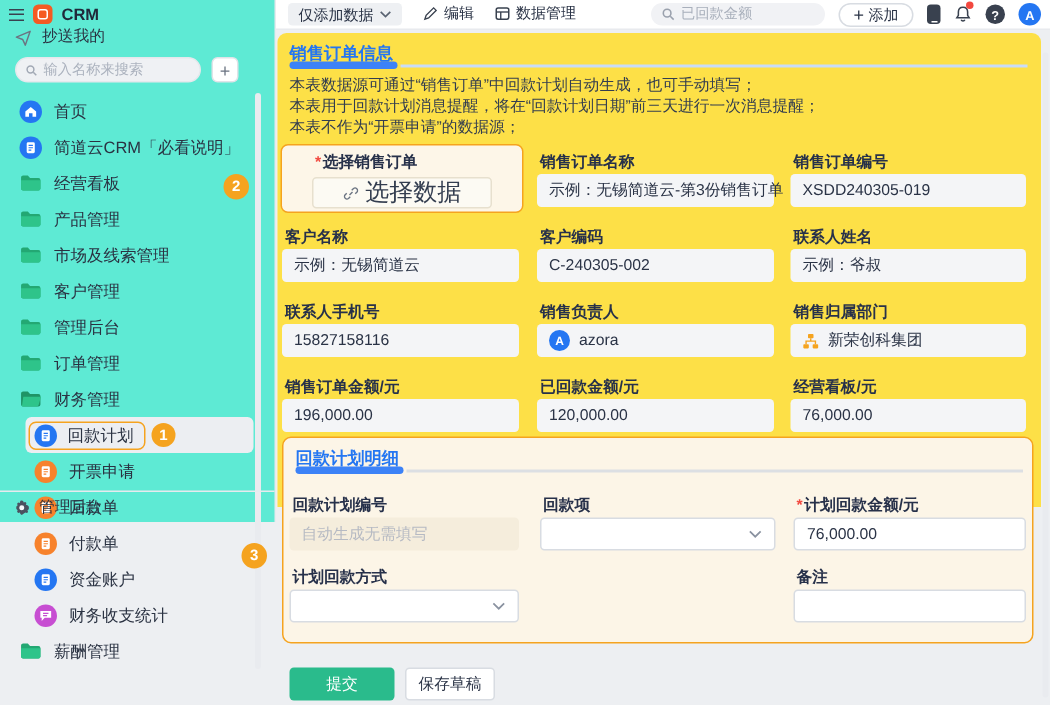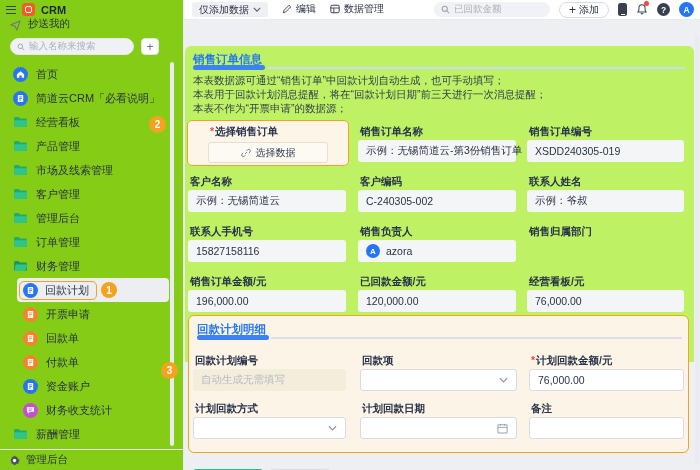--- a/index.html
+++ b/index.html
@@ -23,21 +23,21 @@
   .phone-ic{width:9px;height:13px;background:#39414F;border-radius:2.5px;position:relative}
   .phone-ic:after{content:"";position:absolute;left:2.5px;bottom:1.5px;width:4px;height:1px;background:#fff}
   .bell-wrap{position:relative}
   .red-dot{position:absolute;right:-1px;top:-2px;width:5px;height:5px;border-radius:50%;background:#F2483F}
   .help-ic{width:13px;height:13px;border-radius:50%;background:#39414F;color:#fff;font-size:8.5px;
            font-weight:bold;display:flex;align-items:center;justify-content:center}
   .avatar{width:15px;height:15px;border-radius:50%;background:#2476F2;color:#fff;font-size:8.5px;
           font-weight:bold;display:flex;align-items:center;justify-content:center}
 
   
-  .leftcol{position:absolute;left:0;top:0;width:184px;height:470px;background:#84cc16;
+  .leftcol{position:absolute;left:0;top:0;width:184px;height:348px;background:#5eead4;
            border-right:1px solid #E8EAEE;z-index:3}
   .brand-row{position:absolute;left:6px;top:3px;display:flex;align-items:center;gap:6px}
   .burger{width:10px;height:8px;border-top:1.4px solid #39414F;border-bottom:1.4px solid #39414F;
           position:relative}
   .burger:after{content:"";position:absolute;left:0;top:2.3px;width:10px;height:1.4px;background:#39414F}
   .logo{width:13px;height:13px;border-radius:3.5px;background:#F55B23;display:flex;
         align-items:center;justify-content:center}
   .logo span{width:7px;height:7px;border:1.6px solid #fff;border-radius:2px;display:block}
   .brand-txt{font-size:11px;font-weight:bold;color:#20293A}
   .copy-row{position:absolute;left:10px;top:17px;display:flex;align-items:flex-end;gap:7px;
@@ -59,21 +59,21 @@
   .ic{flex:none}
   .ann-badge{width:17px;height:17px;border-radius:50%;background:#F5A31F;color:#fff;font-size:10px;
              font-weight:bold;display:flex;align-items:center;justify-content:center;z-index:9}
   .ann-badge.sm{width:16px;height:16px}
   .ann-abs{position:absolute}
   .sb-track{position:absolute;left:170px;top:62px;width:4px;height:384px;background:#E9EBEF;border-radius:2px}
   .sidebar-footer{position:absolute;left:0;right:0;bottom:0;height:21px;border-top:1px solid #E7EAEE;
                   display:flex;align-items:center;gap:6px;padding-left:9px;font-size:10.5px;color:#2A3242}
 
   
-  .main{position:absolute;left:185px;top:46px;width:509px;height:316px;background:#bef264;
+  .main{position:absolute;left:185px;top:22px;width:509px;height:316px;background:#fde047;
         border-radius:6px 6px 0 0;z-index:2}
   .sec-title{position:absolute;font-size:11.5px;font-weight:bold;color:#2476F2}
   .pbar{position:absolute;display:flex;align-items:center;height:5px}
   .pbar .seg{width:72px;height:5px;border-radius:3px;background:#3C82F7;flex:none}
   .pbar .track{flex:1;height:2px;margin-left:2px;background:#C9DCF8}
   .pbar.gray .track{background:#DCDFE3}
   .note{position:absolute;left:8px;font-size:10.5px;color:#333D4F;white-space:nowrap}
 
   .fld{position:absolute;width:158px}
   .flabel{font-size:10.5px;font-weight:bold;color:#27314A;height:15px;padding-left:2px;white-space:nowrap}
@@ -82,21 +82,21 @@
         gap:6px;padding:0 8px;font-size:10.5px;color:#2A3346;white-space:nowrap}
   .fval.white{background:#fff;border:1px solid #D8DCE2}
   .fval.disabled{background:#F5EDDC;color:#B6BAC3}
   .fval .tail{margin-left:auto}
   .mini-avatar{width:14px;height:14px;border-radius:50%;background:#2476F2;color:#fff;font-size:8px;
                font-weight:bold;display:flex;align-items:center;justify-content:center;flex:none}
 
   .select-box{position:absolute;left:2px;top:74px;width:162px;height:46px;background:#FDF6E8;
               border:1.5px solid #F5A31F;border-radius:5px;padding:4px 20px}
   .select-btn{margin-top:2px;height:21px;background:#FCFAF3;border:1px solid #E7E0CE;border-radius:3px;
-              display:flex;align-items:center;justify-content:center;gap:5px;font-size:10px;
+              display:flex;align-items:center;justify-content:center;gap:5px;font-size:16px;
               color:#333D4F;cursor:pointer}
 
   .sec2{position:absolute;left:3px;top:269px;width:501px;height:138px;background:#FCF5E7;
         border:1.5px solid #F5A31F;border-radius:6px}
 
   .btn{position:absolute;height:22px;border-radius:3px;font-size:10.5px;display:flex;
        align-items:center;justify-content:center;cursor:pointer}
   .btn.submit{left:8px;top:423px;width:70px;background:#2ABB8C;color:#fff}
   .btn.draft{left:85px;top:423px;width:60px;background:#fff;border:1px solid #D8DCE2;color:#2A3346}
 
@@ -416,20 +416,31 @@
   </div>
   <div class="fld" style="left:173px;top:179px">
     <div class="flabel">销售负责人</div>
     <div class="fval">
       <span class="mini-avatar">A</span>
       <span>azora</span>
     </div>
   </div>
   <div class="fld" style="left:342px;top:179px;width:157px">
     <div class="flabel">销售归属部门</div>
+    <div class="fval">
+      <span class="ic">
+        <svg width="11" height="11" viewBox="0 0 12 12">
+            <rect x="4" y="0.8" width="4" height="3" rx=".6" fill="#F5A31F"></rect>
+            <rect x="0.6" y="8.2" width="4" height="3" rx=".6" fill="#F5A31F"></rect>
+            <rect x="7.4" y="8.2" width="4" height="3" rx=".6" fill="#F5A31F"></rect>
+            <path d="M6 3.8v2.1M2.6 8.2V5.9h6.8v2.3" fill="none" stroke="#F5A31F" stroke-width="1"></path>
+          </svg>
+      </span>
+      <span>新荣创科集团</span>
+    </div>
   </div>
 
   <div class="fld" style="left:3px;top:229px">
     <div class="flabel">销售订单金额/元</div>
     <div class="fval">196,000.00</div>
   </div>
   <div class="fld" style="left:173px;top:229px">
     <div class="flabel">已回款金额/元</div>
     <div class="fval">120,000.00</div>
   </div>
@@ -467,33 +478,20 @@
     <div class="fld" style="left:4px;top:86px;width:153px">
       <div class="flabel">计划回款方式</div>
       <div class="fval white">
         <span class="tail ic">
           <svg width="9" height="6" viewBox="0 0 10 6">
               <path d="M1 1l4 4 4-4" fill="none" stroke="#8B93A1" stroke-width="1.3"></path>
             </svg>
         </span>
       </div>
     </div>
-    <div class="fld" style="left:171px;top:86px;width:157px">
-      <div class="flabel">计划回款日期</div>
-      <div class="fval white">
-        <span class="tail ic">
-          <svg width="11" height="11" viewBox="0 0 12 12">
-              <rect x="1" y="2" width="10" height="9" rx="1" fill="none" stroke="#9AA1AD" stroke-width="1.1"></rect>
-              <line x1="1" y1="4.8" x2="11" y2="4.8" stroke="#9AA1AD" stroke-width="1"></line>
-              <line x1="3.8" y1="1" x2="3.8" y2="3" stroke="#9AA1AD" stroke-width="1"></line>
-              <line x1="8.2" y1="1" x2="8.2" y2="3" stroke="#9AA1AD" stroke-width="1"></line>
-            </svg>
-        </span>
-      </div>
-    </div>
     <div class="fld" style="left:340px;top:86px;width:155px">
       <div class="flabel">备注</div>
       <div class="fval white"></div>
     </div>
   </div>
 
   <div class="btn submit">提交</div>
   <div class="btn draft">保存草稿</div>
 </div>
 

